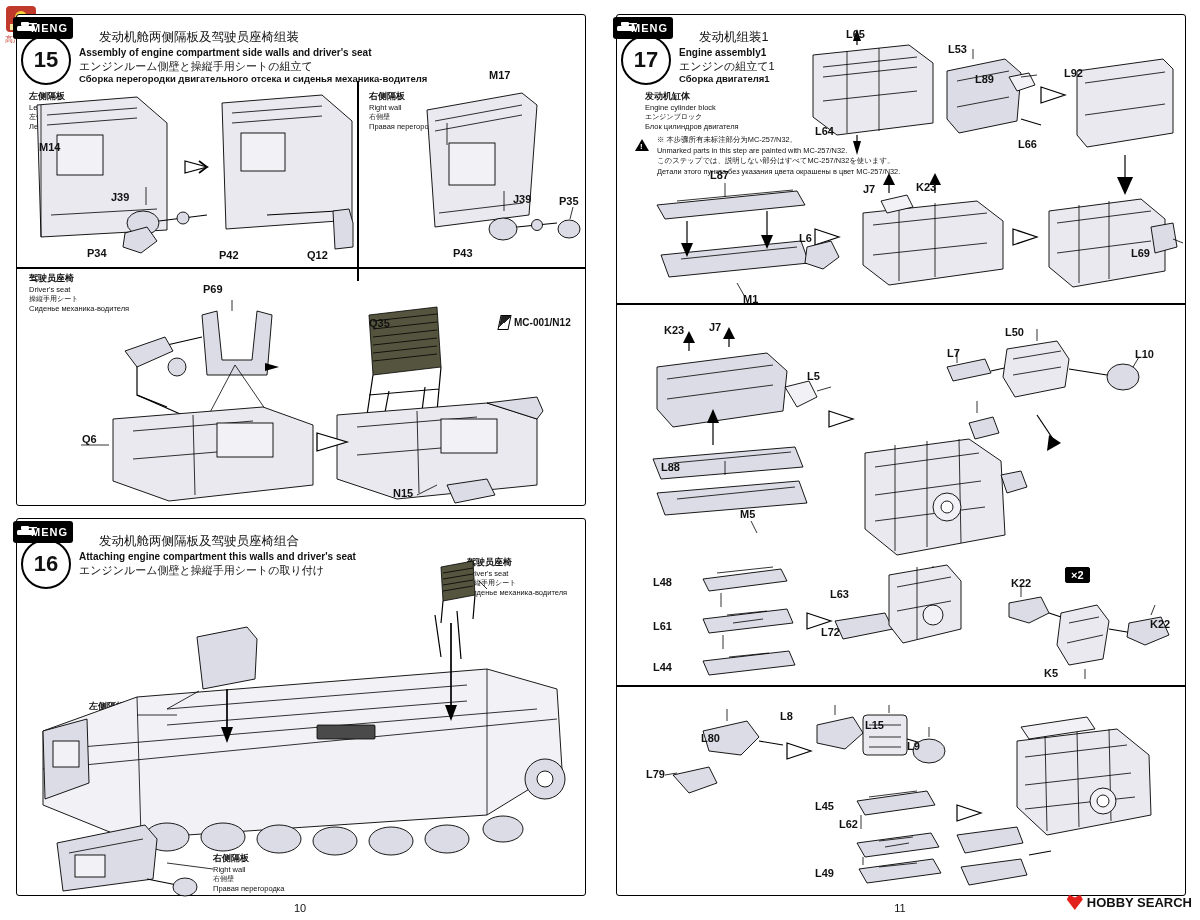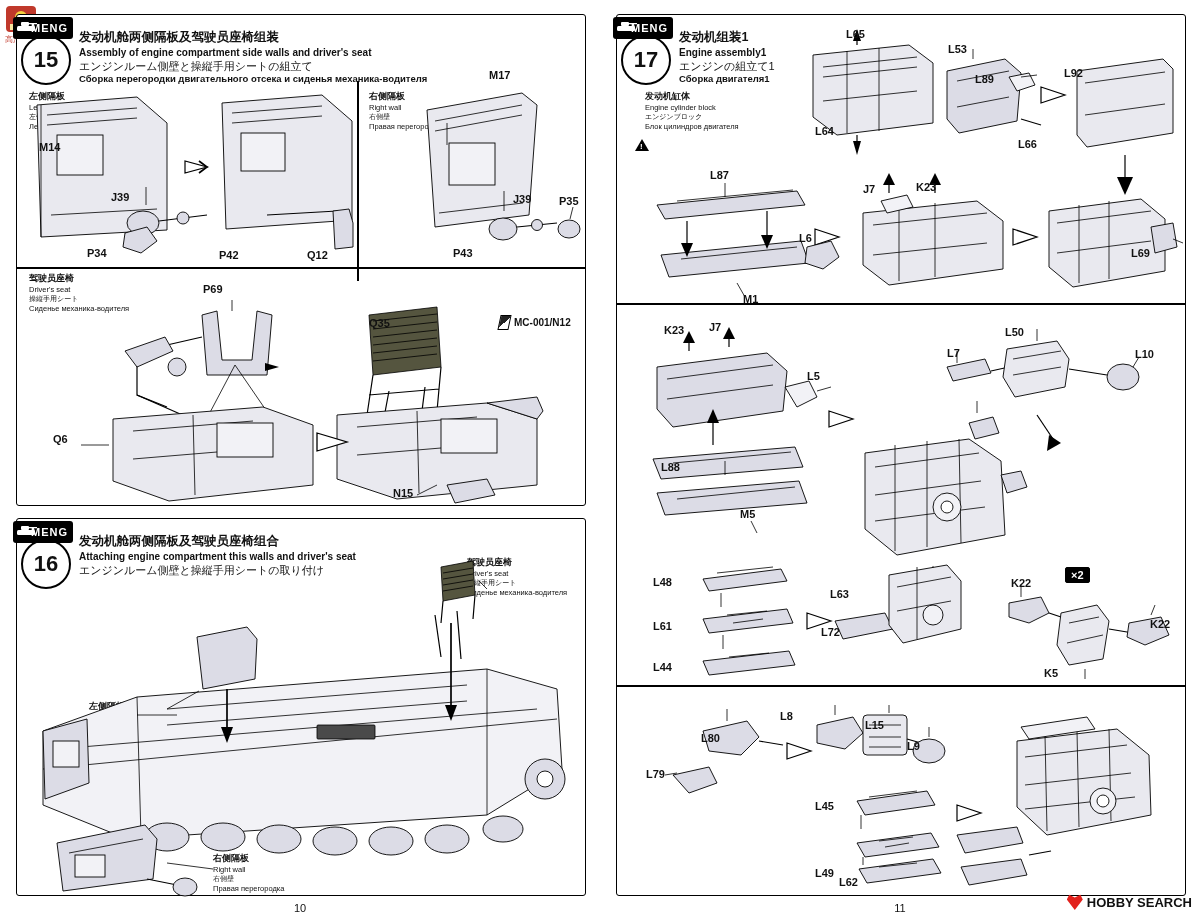--- a/index.html
+++ b/index.html
@@ -27,21 +27,21 @@
     font-size:22px;font-weight:bold;font-family:"Liberation Sans",sans-serif;
   }
   .meng-tag{
     position:absolute;width:60px;height:22px;background:#000;color:#fff;
     border-radius:3px;display:flex;align-items:center;justify-content:flex-end;
     padding-right:5px;box-sizing:border-box;font-size:11px;font-weight:bold;letter-spacing:1px;
   }
   .meng-tank{position:absolute;left:3px;top:3px;width:22px;height:14px;}
 
   .title-block{position:absolute;font-size:10px;line-height:1.32;}
-  .title-block .t-cn{font-size:12.5px;font-weight:bold;}
+  .title-block .t-cn{font-size:12.5px;font-weight:normal;margin-left:20px;}
   .title-block .t-en{font-size:10px;font-weight:bold;}
   .title-block .t-jp{font-size:11px;}
   .title-block .t-ru{font-size:9.5px;font-weight:bold;}
 
   .sub-block{position:absolute;font-size:8px;line-height:1.3;}
   .sub-block .s-cn{font-size:9px;font-weight:bold;}
   .sub-block .s-en{font-size:7.5px;}
   .sub-block .s-jp{font-size:7px;}
   .sub-block .s-ru{font-size:7.5px;}
 
@@ -225,21 +225,21 @@
       <div class="part-label" style="left:202px;top:234px;text-align:center;">P42</div>
       <div class="part-label" style="left:290px;top:234px;">Q12</div>
 
       <div class="part-label" style="left:472px;top:54px;">M17</div>
       <div class="part-label" style="left:496px;top:178px;">J39</div>
       <div class="part-label" style="left:436px;top:232px;">P43</div>
       <div class="part-label" style="left:542px;top:180px;">P35</div>
 
       <div class="part-label" style="left:186px;top:268px;">P69</div>
       <div class="part-label" style="left:352px;top:302px;">Q35</div>
-      <div class="part-label" style="left:36px;top:418px;">Q6</div>
+      <div class="part-label" style="left:65px;top:418px;">Q6</div>
       <div class="part-label" style="left:376px;top:472px;">N15</div>
     </div>
 
     <div class="panel" style="left:16px;top:518px;width:568px;height:376px;">
       <div class="step-badge" style="left:4px;top:20px;">16</div>
       <div class="meng-tag" style="left:-4px;top:2px;">
         <svg class="meng-tank" viewBox="0 0 22 14">
           <rect x="1" y="6" width="18" height="5" rx="1.5" fill="#fff"></rect>
           <rect x="5" y="2" width="8" height="4" rx="1" fill="#fff"></rect>
           <rect x="12" y="3" width="9" height="1.3" fill="#fff"></rect>
@@ -357,20 +357,26 @@
       </div>
 
       <div class="sub-block" style="left:28px;top:76px;">
         <div class="s-cn">发动机缸体</div>
         <div class="s-en">Engine cylinder block</div>
         <div class="s-jp">エンジンブロック</div>
         <div class="s-ru">Блок цилиндров двигателя</div>
       </div>
 
       <div class="warn-tri" style="left:18px;top:124px;"></div>
+      <div class="note-text" style="left:40px;top:120px;width:320px;">
+        <div>※ 本步骤所有未标注部分为MC-257/N32。</div>
+        <div>Unmarked parts in this step are painted with MC-257/N32.</div>
+        <div>このステップでは、説明しない部分はすべてMC-257/N32を使います。</div>
+        <div>Детали этого пункта без указания цвета окрашены в цвет MC-257/N32.</div>
+      </div>
 
       <div class="divider" style="left:0;top:288px;width:568px;"></div>
       <div class="divider" style="left:0;top:670px;width:568px;"></div>
 
       <div class="x2-box" style="left:448px;top:552px;">×2</div>
 
       <svg width="568" height="880" viewBox="0 0 568 880">
 
         <g>
           <path class="sh" d="M196 40 L292 30 L316 48 L316 108 L220 120 L196 102 Z"></path>
@@ -588,21 +594,21 @@
       <div class="part-label" style="left:394px;top:562px;">K22</div>
       <div class="part-label" style="left:533px;top:603px;">K22</div>
       <div class="part-label" style="left:427px;top:652px;">K5</div>
 
       <div class="part-label" style="left:163px;top:695px;">L8</div>
       <div class="part-label" style="left:84px;top:717px;">L80</div>
       <div class="part-label" style="left:248px;top:704px;">L15</div>
       <div class="part-label" style="left:290px;top:725px;">L9</div>
       <div class="part-label" style="left:29px;top:753px;">L79</div>
       <div class="part-label" style="left:198px;top:785px;">L45</div>
-      <div class="part-label" style="left:198px;top:861px;padding-left:24px;">L62</div>
+      <div class="part-label" style="left:198px;top:803px;padding-left:24px;">L62</div>
       <div class="part-label" style="left:198px;top:852px;">L49</div>
     </div>
 
     <div class="pagenum" style="left:0;">11</div>
 
     <div class="wm-right">
       <span class="wm-heart"></span>
       <span>HOBBY SEARCH</span>
     </div>
   </div>

